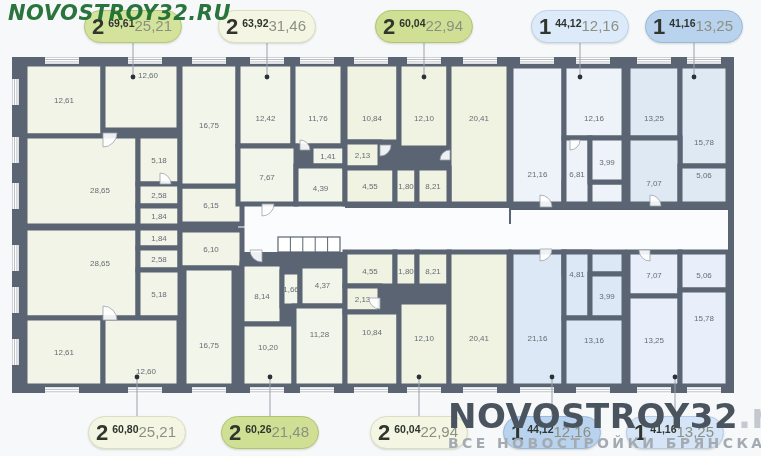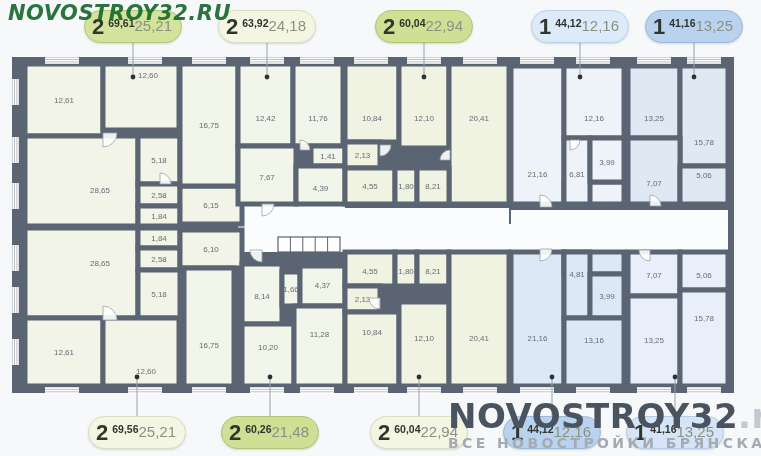--- a/index.html
+++ b/index.html
@@ -364,21 +364,21 @@
         <span class="num">2</span>
         <span class="col">
           <span class="area">69,61</span>
           <span class="living">25,21</span>
         </span>
       </div>
       <div class="badge" style="left: 267px; top: 10px; background: rgb(244, 246, 227); border-color: rgb(218, 223, 193);">
         <span class="num">2</span>
         <span class="col">
           <span class="area">63,92</span>
-          <span class="living">24,18</span>
+          <span class="living">31,46</span>
         </span>
       </div>
       <div class="badge" style="left: 424px; top: 10px; background: rgb(207, 224, 149); border-color: rgb(177, 196, 115);">
         <span class="num">2</span>
         <span class="col">
           <span class="area">60,04</span>
           <span class="living">22,94</span>
         </span>
       </div>
       <div class="badge" style="left: 580px; top: 10px; background: rgb(221, 234, 250); border-color: rgb(189, 211, 236);">
@@ -391,21 +391,21 @@
       <div class="badge" style="left: 694px; top: 10px; background: rgb(185, 211, 239); border-color: rgb(153, 186, 221);">
         <span class="num">1</span>
         <span class="col">
           <span class="area">41,16</span>
           <span class="living">13,25</span>
         </span>
       </div>
       <div class="badge" style="left: 137px; top: 416px; background: rgb(244, 246, 227); border-color: rgb(218, 223, 193);">
         <span class="num">2</span>
         <span class="col">
-          <span class="area">69,56</span>
+          <span class="area">60,80</span>
           <span class="living">25,21</span>
         </span>
       </div>
       <div class="badge" style="left: 270px; top: 416px; background: rgb(207, 224, 149); border-color: rgb(177, 196, 115);">
         <span class="num">2</span>
         <span class="col">
           <span class="area">60,26</span>
           <span class="living">21,48</span>
         </span>
       </div>

